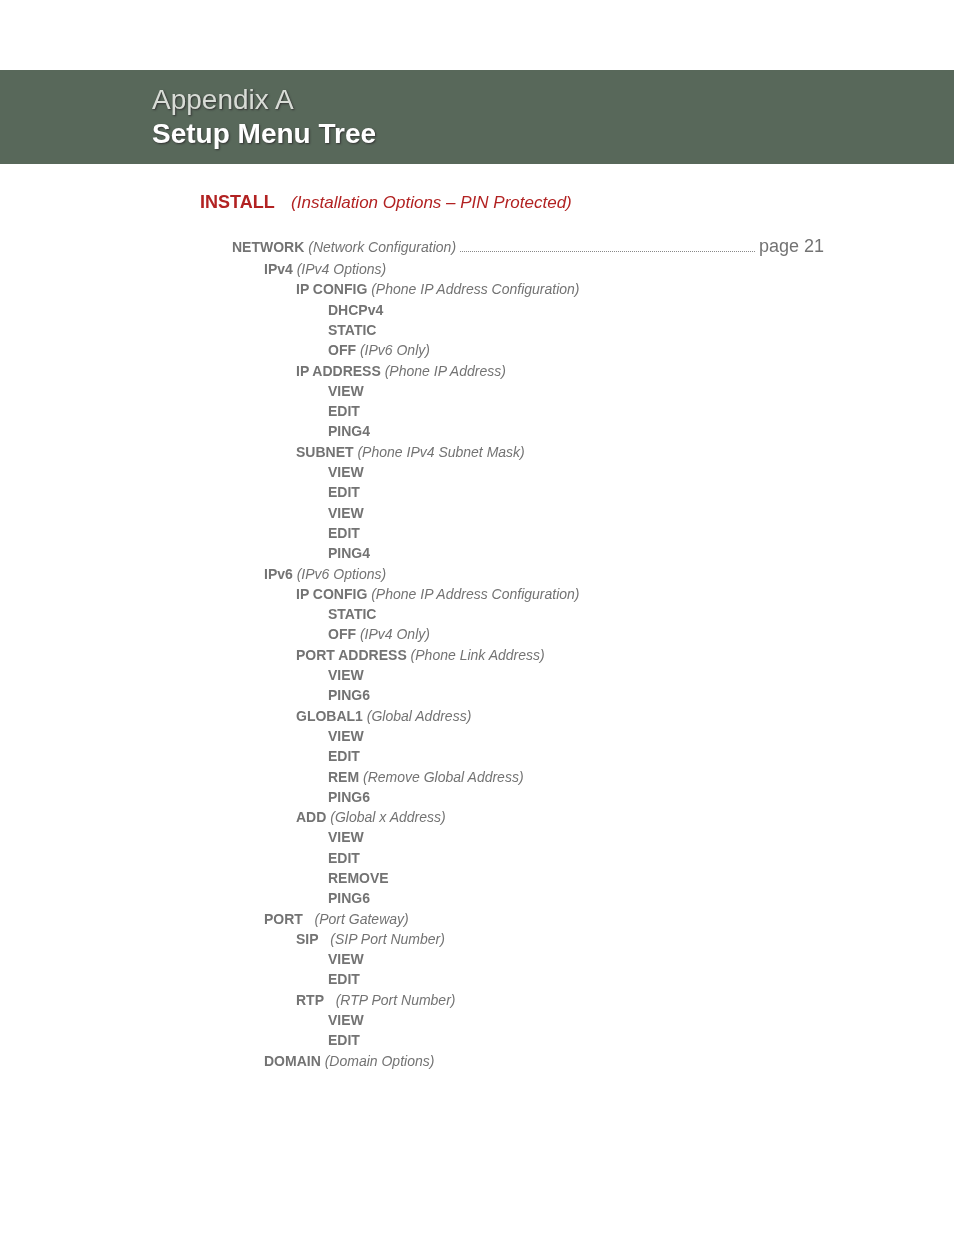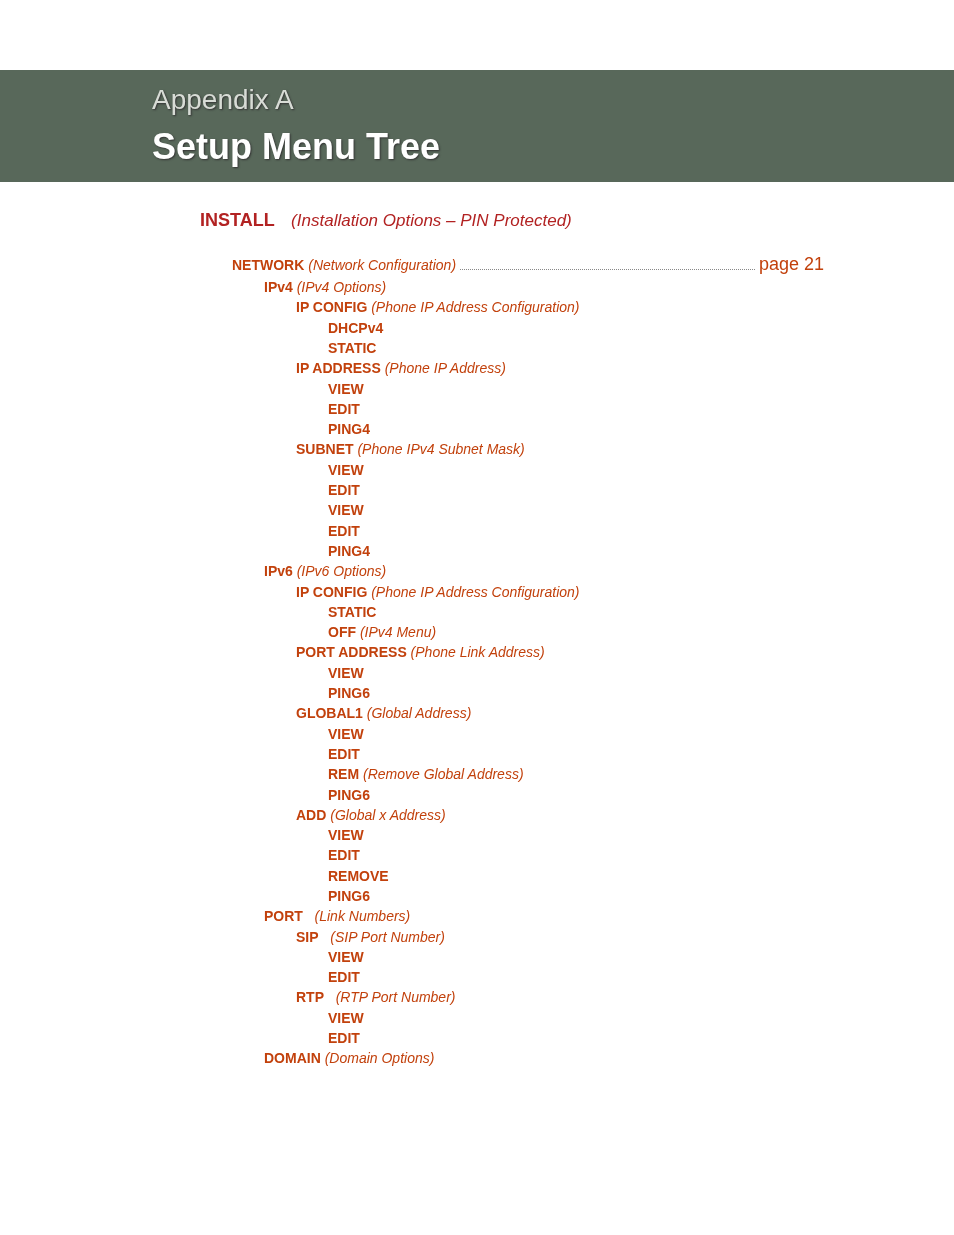--- a/index.html
+++ b/index.html
@@ -21,25 +21,25 @@
     margin: 70px 0 0 0;
     padding: 14px 0 14px 152px;
     color: #fff;
   }
   .banner .appendix {
     font-family: Arial, Helvetica, sans-serif;
     font-size: 28px;
     font-weight: normal;
     color: #d8dcd6;
     text-shadow: 1px 1px 2px #333;
-    margin-bottom: 10px;
+    margin-bottom: 2px;
   }
   .banner .title {
     font-family: Arial, Helvetica, sans-serif;
-    font-size: 36px;
+    font-size: 28px;
     font-weight: bold;
     color: #fff;
     text-shadow: 1px 1px 2px #333;
   }
   .content {
     padding: 28px 130px 0 200px;
   }
   .install-line {
     margin-bottom: 20px;
   }
@@ -50,21 +50,21 @@
     margin-right: 12px;
   }
   .install-desc {
     color: #b22222;
     font-style: italic;
     font-size: 17px;
   }
   .tree {
     font-size: 14px;
     line-height: 1.45;
-    color: #c2410c;
+    color: #737373;
     padding-left: 32px;
   }
   .row { white-space: nowrap; }
   .bold { font-weight: bold; }
   .desc { font-style: italic; font-weight: normal; }
   .ind1 { padding-left: 0; }
   .ind2 { padding-left: 32px; }
   .ind3 { padding-left: 64px; }
   .ind4 { padding-left: 96px; }
   .network-row {
@@ -109,20 +109,24 @@
       <div class="row ind2">
         <span class="bold">IPv4</span>
         <span class="desc">(IPv4 Options)</span>
       </div>
       <div class="row ind3">
         <span class="bold">IP CONFIG</span>
         <span class="desc">(Phone IP Address Configuration)</span>
       </div>
       <div class="row ind4 bold">DHCPv4</div>
       <div class="row ind4 bold">STATIC</div>
+      <div class="row ind4">
+        <span class="bold">OFF</span>
+        <span class="desc">(IPv6 Only)</span>
+      </div>
       <div class="row ind3">
         <span class="bold">IP ADDRESS</span>
         <span class="desc">(Phone IP Address)</span>
       </div>
       <div class="row ind4 bold">VIEW</div>
       <div class="row ind4 bold">EDIT</div>
       <div class="row ind4 bold">PING4</div>
       <div class="row ind3">
         <span class="bold">SUBNET</span>
         <span class="desc">(Phone IPv4 Subnet Mask)</span>
@@ -137,21 +141,21 @@
         <span class="bold">IPv6</span>
         <span class="desc">(IPv6 Options)</span>
       </div>
       <div class="row ind3">
         <span class="bold">IP CONFIG</span>
         <span class="desc">(Phone IP Address Configuration)</span>
       </div>
       <div class="row ind4 bold">STATIC</div>
       <div class="row ind4">
         <span class="bold">OFF</span>
-        <span class="desc">(IPv4 Menu)</span>
+        <span class="desc">(IPv4 Only)</span>
       </div>
       <div class="row ind3">
         <span class="bold">PORT ADDRESS</span>
         <span class="desc">(Phone Link Address)</span>
       </div>
       <div class="row ind4 bold">VIEW</div>
       <div class="row ind4 bold">PING6</div>
       <div class="row ind3">
         <span class="bold">GLOBAL1</span>
         <span class="desc">(Global Address)</span>
@@ -167,21 +171,21 @@
         <span class="bold">ADD</span>
         <span class="desc">(Global x Address)</span>
       </div>
       <div class="row ind4 bold">VIEW</div>
       <div class="row ind4 bold">EDIT</div>
       <div class="row ind4 bold">REMOVE</div>
       <div class="row ind4 bold">PING6</div>
 
       <div class="row ind2">
         <span class="bold">PORT</span>&nbsp;&nbsp;
-        <span class="desc">(Link Numbers)</span>
+        <span class="desc">(Port Gateway)</span>
       </div>
       <div class="row ind3">
         <span class="bold">SIP</span>&nbsp;&nbsp;
         <span class="desc">(SIP Port Number)</span>
       </div>
       <div class="row ind4 bold">VIEW</div>
       <div class="row ind4 bold">EDIT</div>
       <div class="row ind3">
         <span class="bold">RTP</span>&nbsp;&nbsp;
         <span class="desc">(RTP Port Number)</span>

